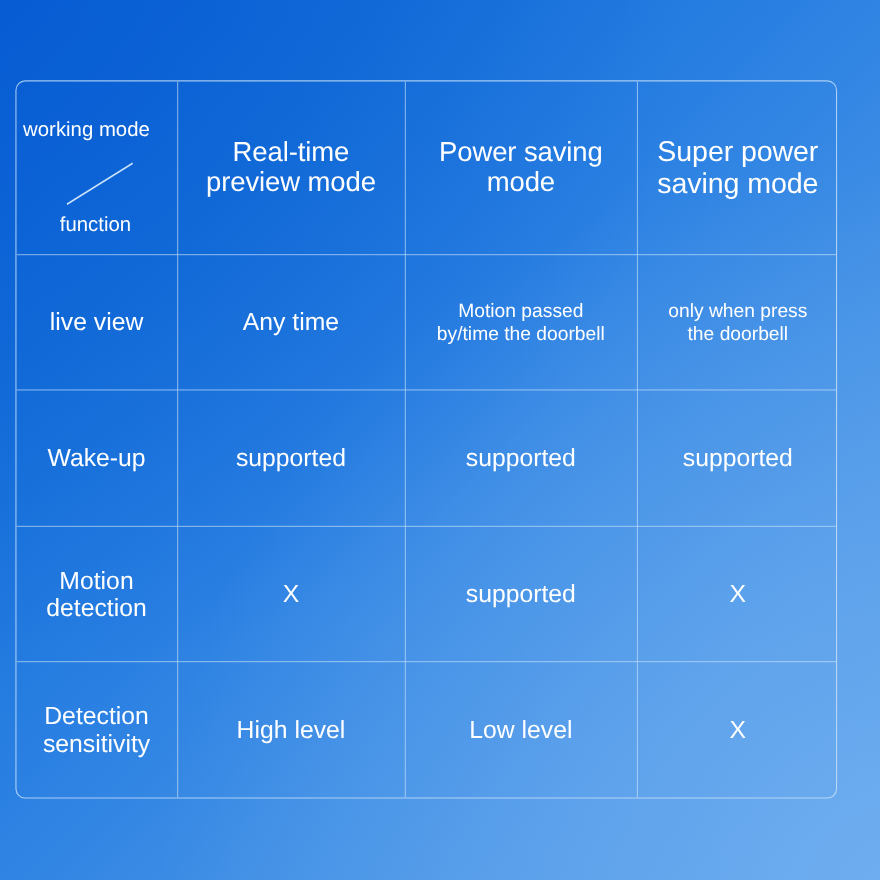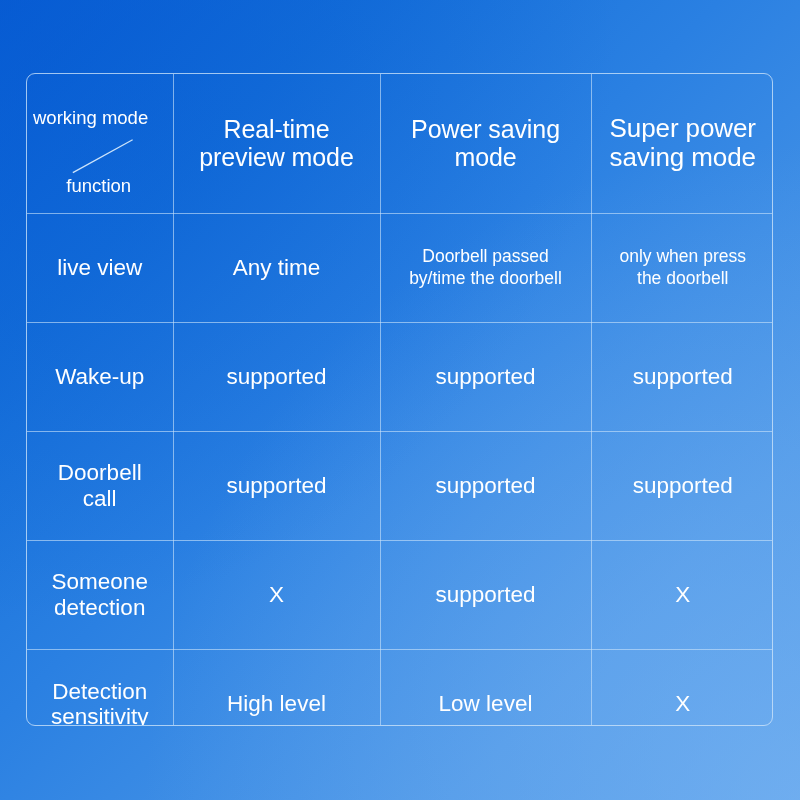--- a/index.html
+++ b/index.html
@@ -31,21 +31,21 @@
     position: absolute;
     inset: 0;
     background:
       radial-gradient(circle at 100% 100%, rgba(130,185,245,0.55) 0%, rgba(130,185,245,0.0) 58%),
       radial-gradient(circle at 0% 0%, rgba(4,86,208,0.55) 0%, rgba(4,86,208,0.0) 55%);
     pointer-events: none;
   }
 
   .table-wrap {
     position: absolute;
-    left: 26px;
+    left: 14px;
     top: 73px;
     width: 747px;
     height: 653px;
     border: 1.3px solid rgba(205,228,250,0.78);
     border-radius: 9px;
     box-sizing: border-box;
     overflow: hidden;
   }
 
   table.grid {
@@ -164,21 +164,21 @@
         </tr>
 
         <tr class="body-row">
           <td class="rowlabel">
             <div>live view</div>
           </td>
           <td class="cellval">
             <div>Any time</div>
           </td>
           <td class="cellval sm">
-            <div>Doorbell passed</div>
+            <div>Motion passed</div>
             <div>by/time the doorbell</div>
           </td>
           <td class="cellval sm">
             <div>only when press</div>
             <div>the doorbell</div>
           </td>
         </tr>
 
         <tr class="body-row">
           <td class="rowlabel">
@@ -189,39 +189,24 @@
           </td>
           <td class="cellval">
             <div>supported</div>
           </td>
           <td class="cellval">
             <div>supported</div>
           </td>
         </tr>
 
 
-        <tr class="body-row">
-          <td class="rowlabel">
-            <div>Doorbell</div>
-            <div>call</div>
-          </td>
-          <td class="cellval">
-            <div>supported</div>
-          </td>
-          <td class="cellval">
-            <div>supported</div>
-          </td>
-          <td class="cellval">
-            <div>supported</div>
-          </td>
-        </tr>
-
-        <tr class="body-row">
-          <td class="rowlabel">
-            <div>Someone</div>
+
+        <tr class="body-row">
+          <td class="rowlabel">
+            <div>Motion</div>
             <div>detection</div>
           </td>
           <td class="cellval xmark">
             <div>X</div>
           </td>
           <td class="cellval">
             <div>supported</div>
           </td>
           <td class="cellval xmark">
             <div>X</div>

